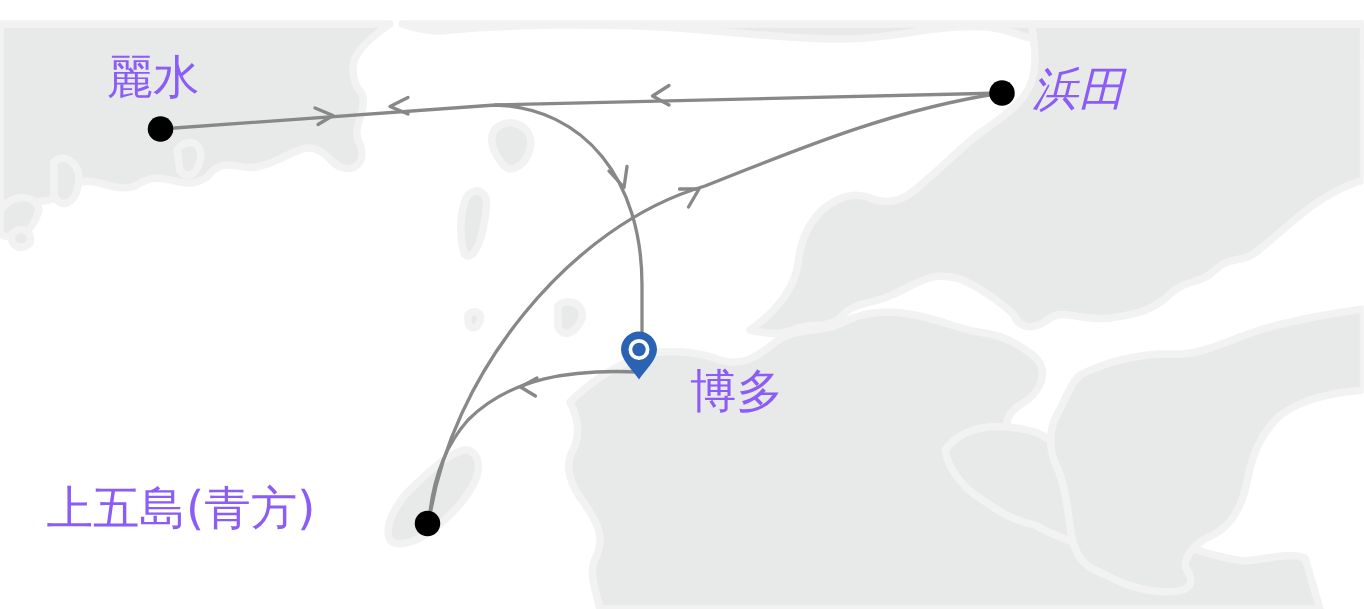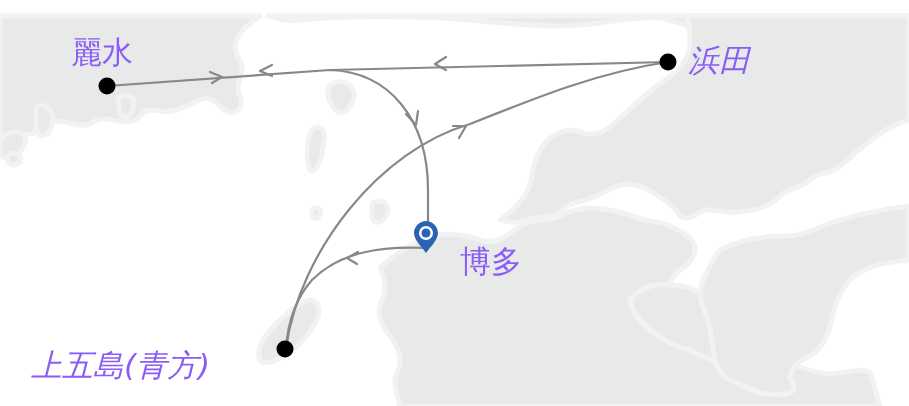--- a/index.html
+++ b/index.html
@@ -58,14 +58,14 @@
 
   <g transform="translate(426,235)">
     <path d="M0,18 C-4,12 -12,5 -12,-2 C-12,-9 -6,-14 0,-14 C6,-14 12,-9 12,-2 C12,5 4,12 0,18 Z" fill="#2a63b3"></path>
     <circle cx="0" cy="-2" r="7" fill="#ffffff"></circle>
     <circle cx="0" cy="-2" r="4.5" fill="#2a63b3"></circle>
   </g>
 </svg>
 
 <div class="label" style="left:71px; top:37px;">麗水</div>
 <div class="label" style="left:688px; top:45px;font-style:italic;">浜田</div>
-<div class="label" style="left:31px; top:350px;font-style:italic;">上五島(青方)</div>
+<div class="label" style="left:31px; top:324px;">上五島(青方)</div>
 <div class="label" style="left:460px; top:218px;margin-top:28px;">博多</div>
 
 </body></html>

